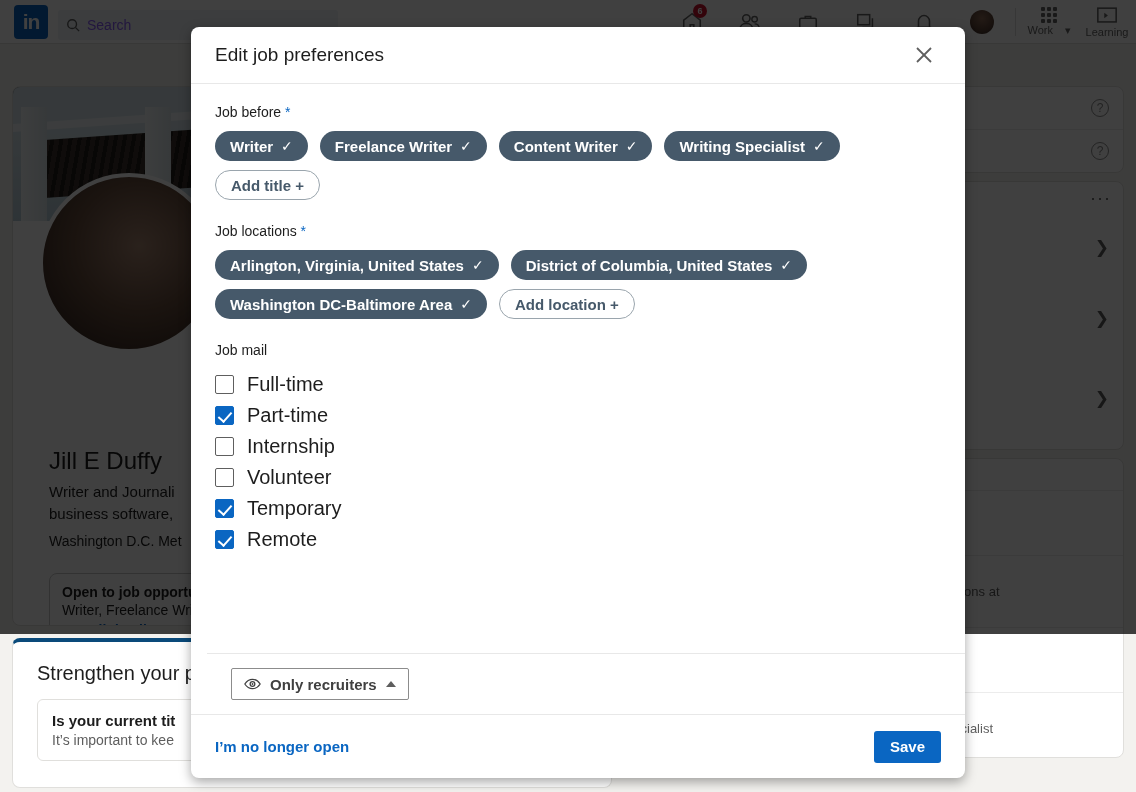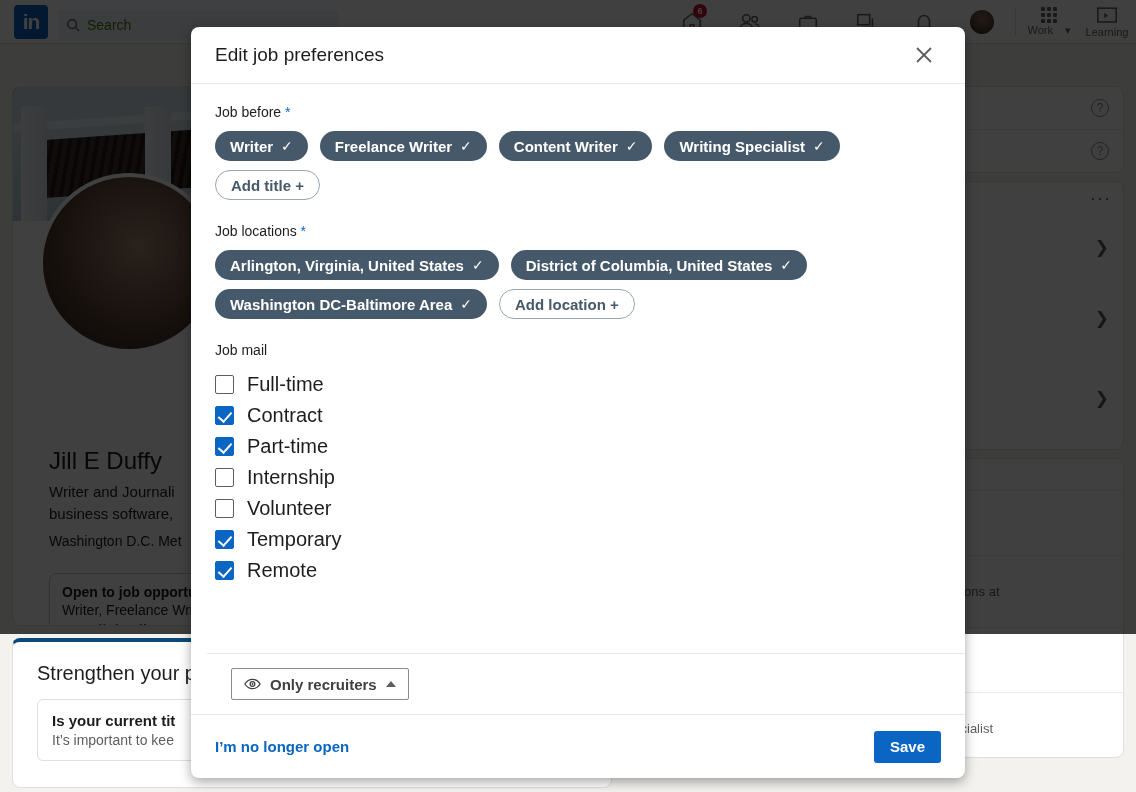--- a/index.html
+++ b/index.html
@@ -22,21 +22,21 @@
   }
   .li-logo {
     width: 34px; height: 34px; margin-left: 14px; background: #0a66c2;
     border-radius: 4px; color: #fff; font-weight: bold; font-size: 21px;
     display: flex; align-items: center; justify-content: center;
     letter-spacing: -1px; font-family: "Liberation Sans", sans-serif;
   }
   .searchbox {
     margin-left: 10px; width: 280px; height: 30px; background: #edf3f8;
     border-radius: 3px; display: flex; align-items: center; padding: 0 8px;
-    color: #4d7c0f; font-size: 14px; gap: 7px; margin-top: 7px;
+    color: #8b5cf6; font-size: 14px; gap: 7px; margin-top: 7px;
   }
   .nav-right { margin-left: auto; display: flex; align-items: center; height: 44px; }
   .nav-item {
     width: 58px; height: 44px; display: flex; flex-direction: column;
     align-items: center; justify-content: center; gap: 1px;
     color: #666; font-size: 11px; position: relative;
   }
   .nav-item svg { display: block; }
   .nav-badge {
     position: absolute; top: 4px; right: 14px; background: #cb112d;
@@ -478,24 +478,20 @@
           </button>
           <button class="pill-add">Add location +</button>
         </div>
       </div>
 
       <div class="sec">
         <div class="sec-label">Job mail</div>
         <label class="cb-row">
           <span class="cb"></span>
           <span class="cb-label">Full-time</span>
-        </label>
-        <label class="cb-row">
-          <span class="cb on"></span>
-          <span class="cb-label">Contract</span>
         </label>
         <label class="cb-row">
           <span class="cb on"></span>
           <span class="cb-label">Part-time</span>
         </label>
         <label class="cb-row">
           <span class="cb"></span>
           <span class="cb-label">Internship</span>
         </label>
         <label class="cb-row">

